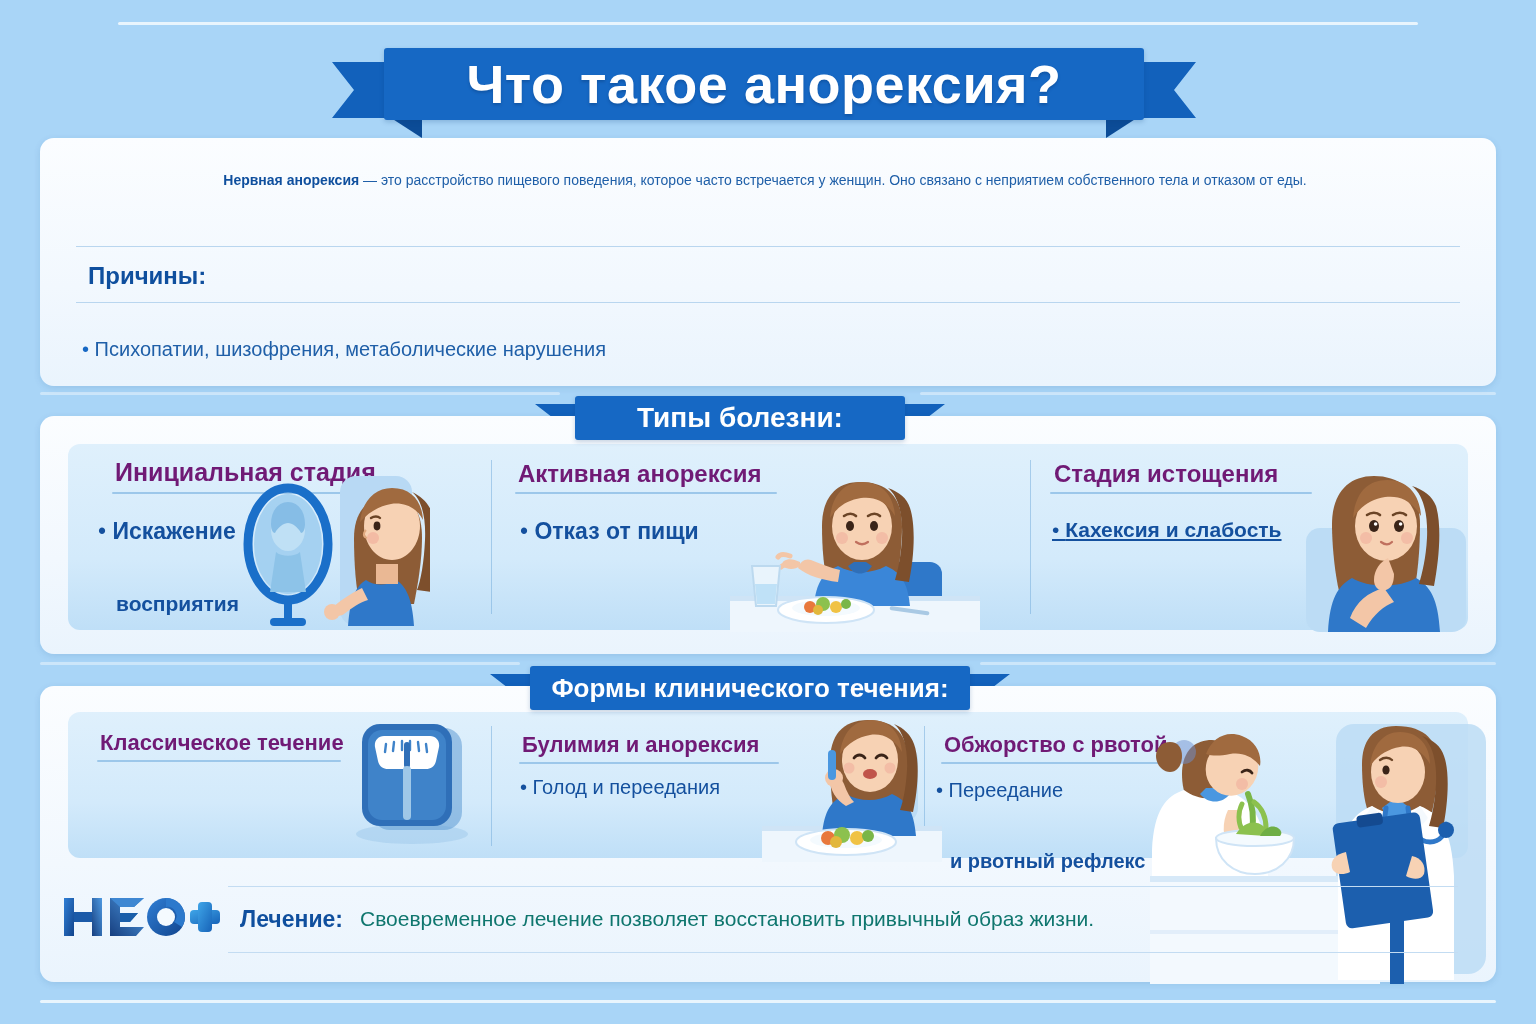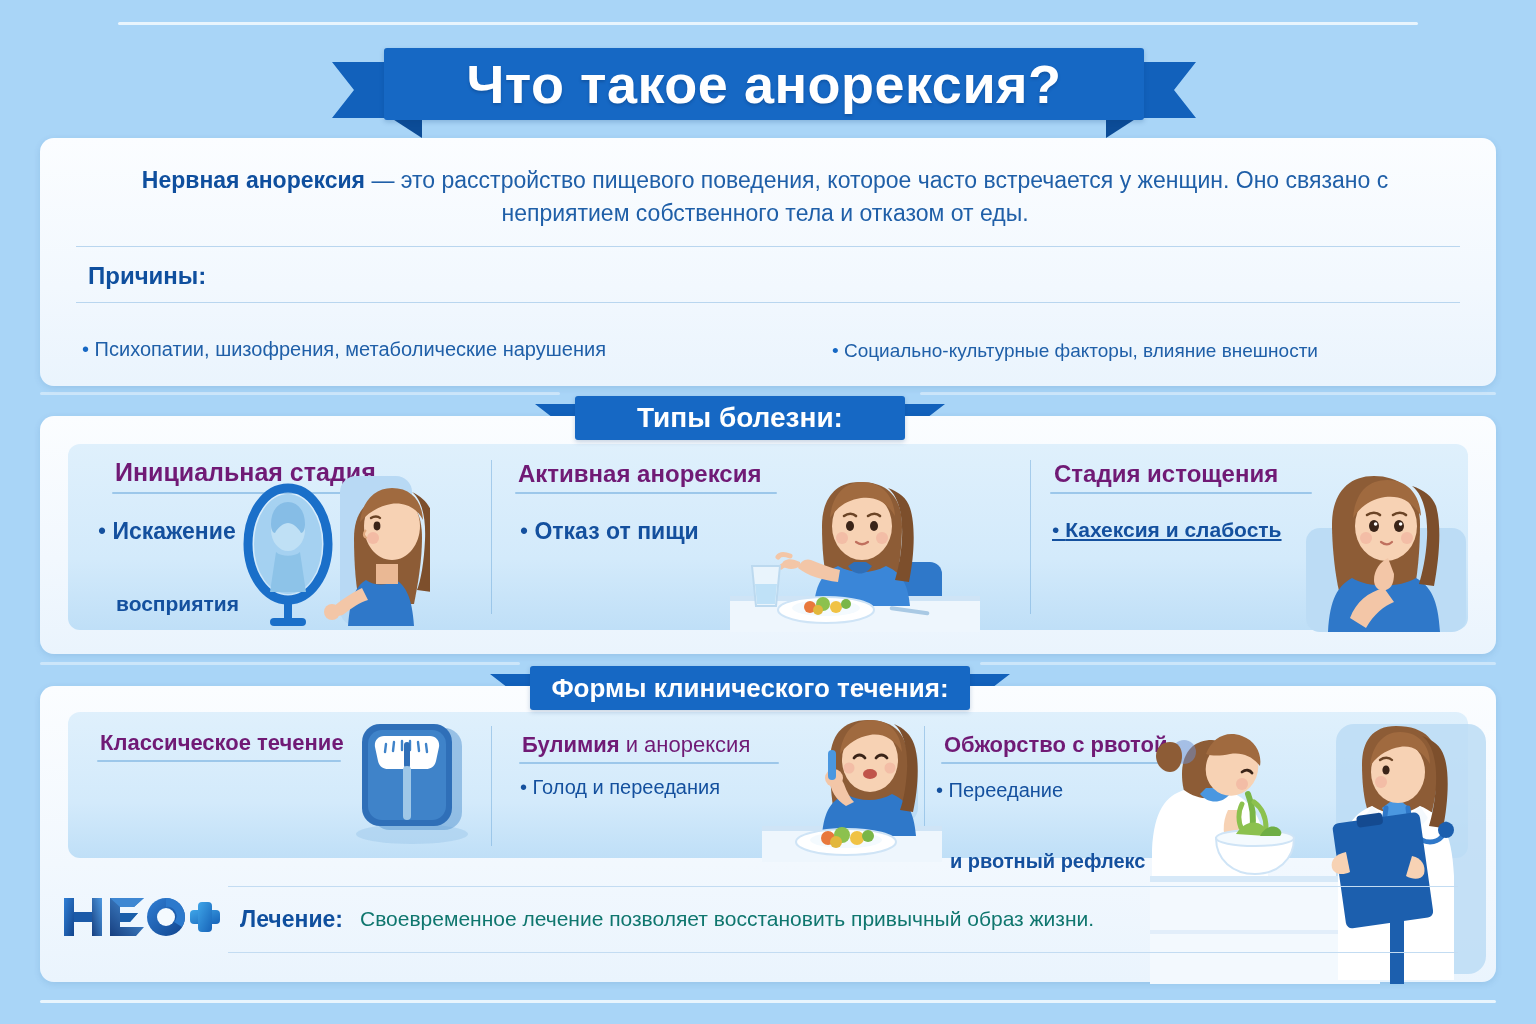--- a/index.html
+++ b/index.html
@@ -56,39 +56,39 @@
     background:linear-gradient(180deg,#fbfdff 0%,#f2f8fe 60%,#eaf4fd 100%);
     box-shadow:0 2px 7px rgba(20,70,130,.12);
   }
   #intro-panel{left:40px;top:138px;width:1456px;height:248px;}
   #types-panel{left:40px;top:416px;width:1456px;height:238px;}
   #forms-panel{left:40px;top:686px;width:1456px;height:296px;}
 
   
   .intro-text{
     position:absolute;left:60px;top:26px;width:1330px;
-    text-align:center;color:#1f5fa8;font-size:23px;line-height:33px;
+    text-align:center;color:#1f5fa8;font-size:14px;line-height:33px;
   }
   .intro-text b{color:#0f4f9e;font-weight:bold;}
   .hr{position:absolute;height:1px;background:#b9d6ef;}
   .sect-title{position:absolute;color:#0f4f9e;font-size:24px;font-weight:bold;}
   .cause{position:absolute;color:#1f5fa8;font-size:20px;white-space:nowrap;}
   .cause .b{color:#1668c4;}
 
   
   .inner{
     position:absolute;border-radius:12px;overflow:hidden;
     background:linear-gradient(180deg,#dff0fc 0%,#d3eafb 62%,#bfdff7 100%);
   }
   #types-inner{left:68px;top:444px;width:1400px;height:186px;}
   #forms-inner{left:68px;top:712px;width:1400px;height:146px;}
   .vdiv{position:absolute;width:1px;background:rgba(120,175,220,.55);}
 
   .card-h{position:absolute;color:#701a75;font-weight:bold;white-space:nowrap;}
-  .card-h .thin{font-weight:normal;}
+  .card-h .thin{font-weight:bold;}
   .card-u{position:absolute;height:2px;background:#9cc7ea;border-radius:1px;}
   .card-b{position:absolute;color:#14509e;white-space:nowrap;}
   .card-b .l1{font-weight:bold;}
   .card-b .l2{display:block;font-weight:bold;margin-top:43px;}
 
   
   .foot-hr{position:absolute;height:1px;background:#c3dcf2;}
   #treat-label{position:absolute;left:240px;top:906px;color:#0f4f9e;font-size:23px;font-weight:bold;}
   #treat-text{position:absolute;left:360px;top:907px;color:#0f766e;font-size:21px;}
 
@@ -124,24 +124,20 @@
       <b>Нервная анорексия</b><span> — </span><span>это расстройство пищевого поведения, которое часто встречается у женщин. Оно связано с неприятием собственного тела и отказом от еды.</span>
     </div>
 
     <div class="hr" style="left:36px;top:108px;width:1384px;"></div>
     <div class="sect-title" style="left:48px;top:124px;">Причины:</div>
     <div class="hr" style="left:36px;top:164px;width:1384px;"></div>
 
     <div class="cause" style="left:42px;top:200px;">
       <span class="b">•</span>
       <span>Психопатии, шизофрения, метаболические нарушения</span>
-    </div>
-    <div class="cause" style="left:792px;top:202px;font-size:19px;">
-      <span class="b">•</span>
-      <span>Социально-культурные факторы, влияние внешности</span>
     </div>
   </div>
 
   <div class="ribbon" id="types-ribbon">
     <div class="tail left"></div>
     <div class="tail right"></div>
     <div class="fold left"></div>
     <div class="fold right"></div>
     <div class="bar">Типы болезни:</div>
   </div>

